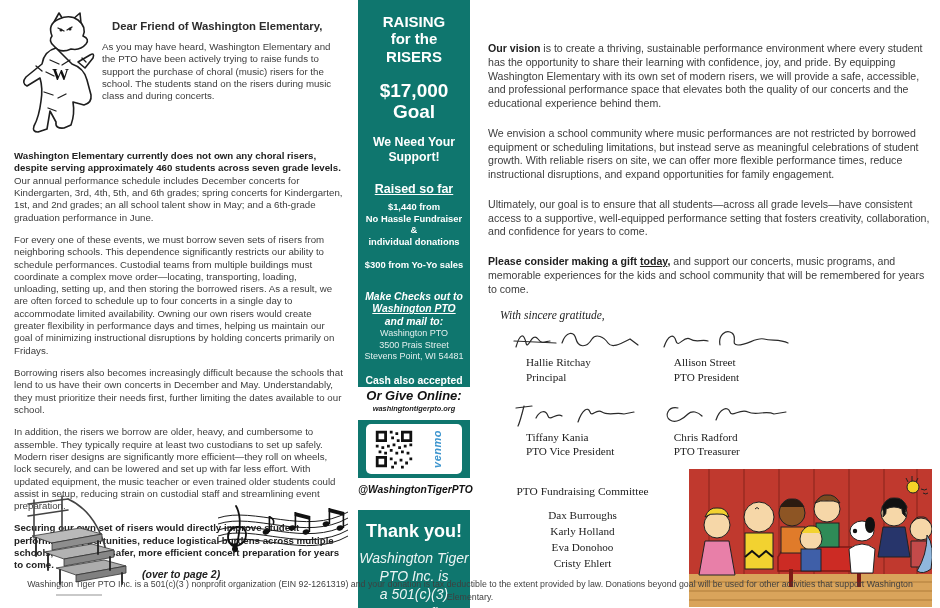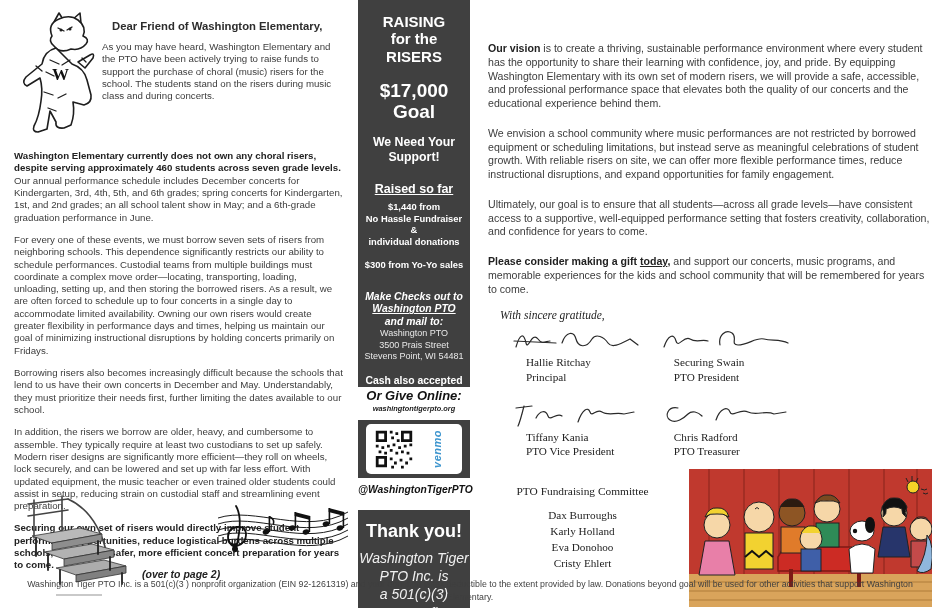--- a/index.html
+++ b/index.html
@@ -17,21 +17,21 @@
   .col-left p{font-size:9.7px;line-height:1.27;margin:0 0 10px;}
   .p-lead{font-size:9.7px;line-height:1.3;margin:0;}
   .left-bottom{position:absolute;left:14px;right:4px;top:490px;height:112px;}
   .riser-wrap{position:absolute;left:4px;top:4px;}
   .riser-caption{position:absolute;left:38px;top:100px;width:46px;height:2px;background:#c9c9c9;}
   .notes-wrap{position:absolute;right:2px;top:12px;}
   .page-note{position:absolute;left:128px;top:78px;font-size:10.5px;font-weight:bold;font-style:italic;color:#222;}
 
   
   .col-mid{position:absolute;left:358px;top:0;width:112px;height:608px;}
-  .blue{background:#404040;color:#fff;text-align:center;box-sizing:border-box;}
+  .blue{background:#0f766e;color:#fff;text-align:center;box-sizing:border-box;}
   .band{background:#fff;color:#111;text-align:center;box-sizing:border-box;}
   .blk1{height:387px;padding:13px 5px 0;}
   .m-title{font-size:15px;font-weight:bold;line-height:1.15;margin-bottom:15px;}
   .m-goal{font-size:19px;font-weight:bold;line-height:1.12;margin-bottom:13px;}
   .m-support{font-size:12.3px;font-weight:bold;line-height:1.2;margin-bottom:17px;}
   .m-raised-h{font-size:12.5px;font-weight:bold;text-decoration:underline;margin-bottom:5px;}
   .m-raised1{font-size:9.4px;font-weight:bold;line-height:1.25;margin-bottom:11px;}
   .m-raised2{font-size:9.4px;font-weight:bold;margin-bottom:21px;}
   .m-checks{font-size:10.4px;font-weight:bold;font-style:italic;line-height:1.2;}
   .m-checks .u{text-decoration:underline;}
@@ -256,21 +256,21 @@
         <div class="sig-name">Hallie Ritchay</div>
         <div class="sig-title">Principal</div>
       </div>
       <div class="sig-cell">
         <svg width="132" height="32" viewBox="0 0 132 32">
           <g fill="none" stroke="#2a2a2a" stroke-width="1.2" stroke-linecap="round">
             <path d="M4,24 C8,12 14,10 16,18 C18,26 24,12 30,16 C36,20 42,16 48,18"></path>
             <path d="M60,22 C58,12 66,6 72,10 C78,14 70,22 78,22 C88,22 96,14 104,16 C112,18 120,16 128,20"></path>
           </g>
         </svg>
-        <div class="sig-name">Securing Swain</div>
+        <div class="sig-name">Allison Street</div>
         <div class="sig-title">PTO President</div>
       </div>
     </div>
 
     <div class="sig-grid" style="margin-top:14px;">
       <div class="sig-cell">
         <svg width="132" height="32" viewBox="0 0 132 32">
           <g fill="none" stroke="#2a2a2a" stroke-width="1.2" stroke-linecap="round">
             <path d="M4,10 L20,8 M12,8 C10,16 8,24 6,28"></path>
             <path d="M24,20 C28,12 34,12 36,18 C38,24 44,14 50,18"></path>

